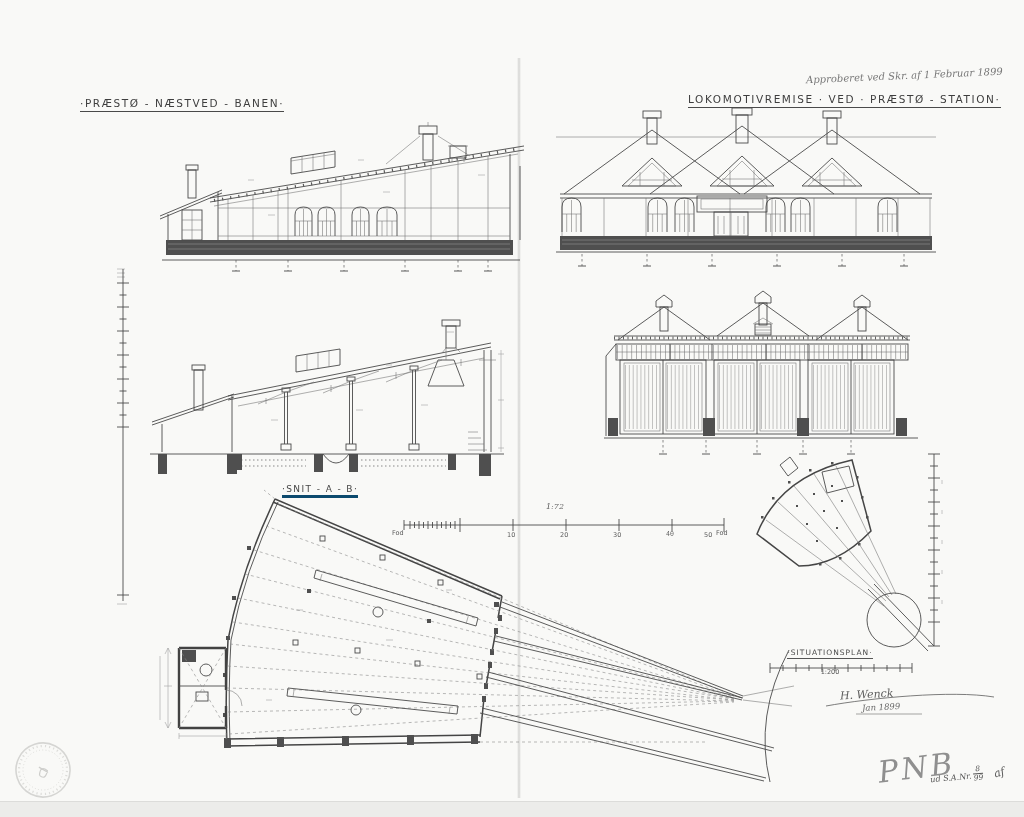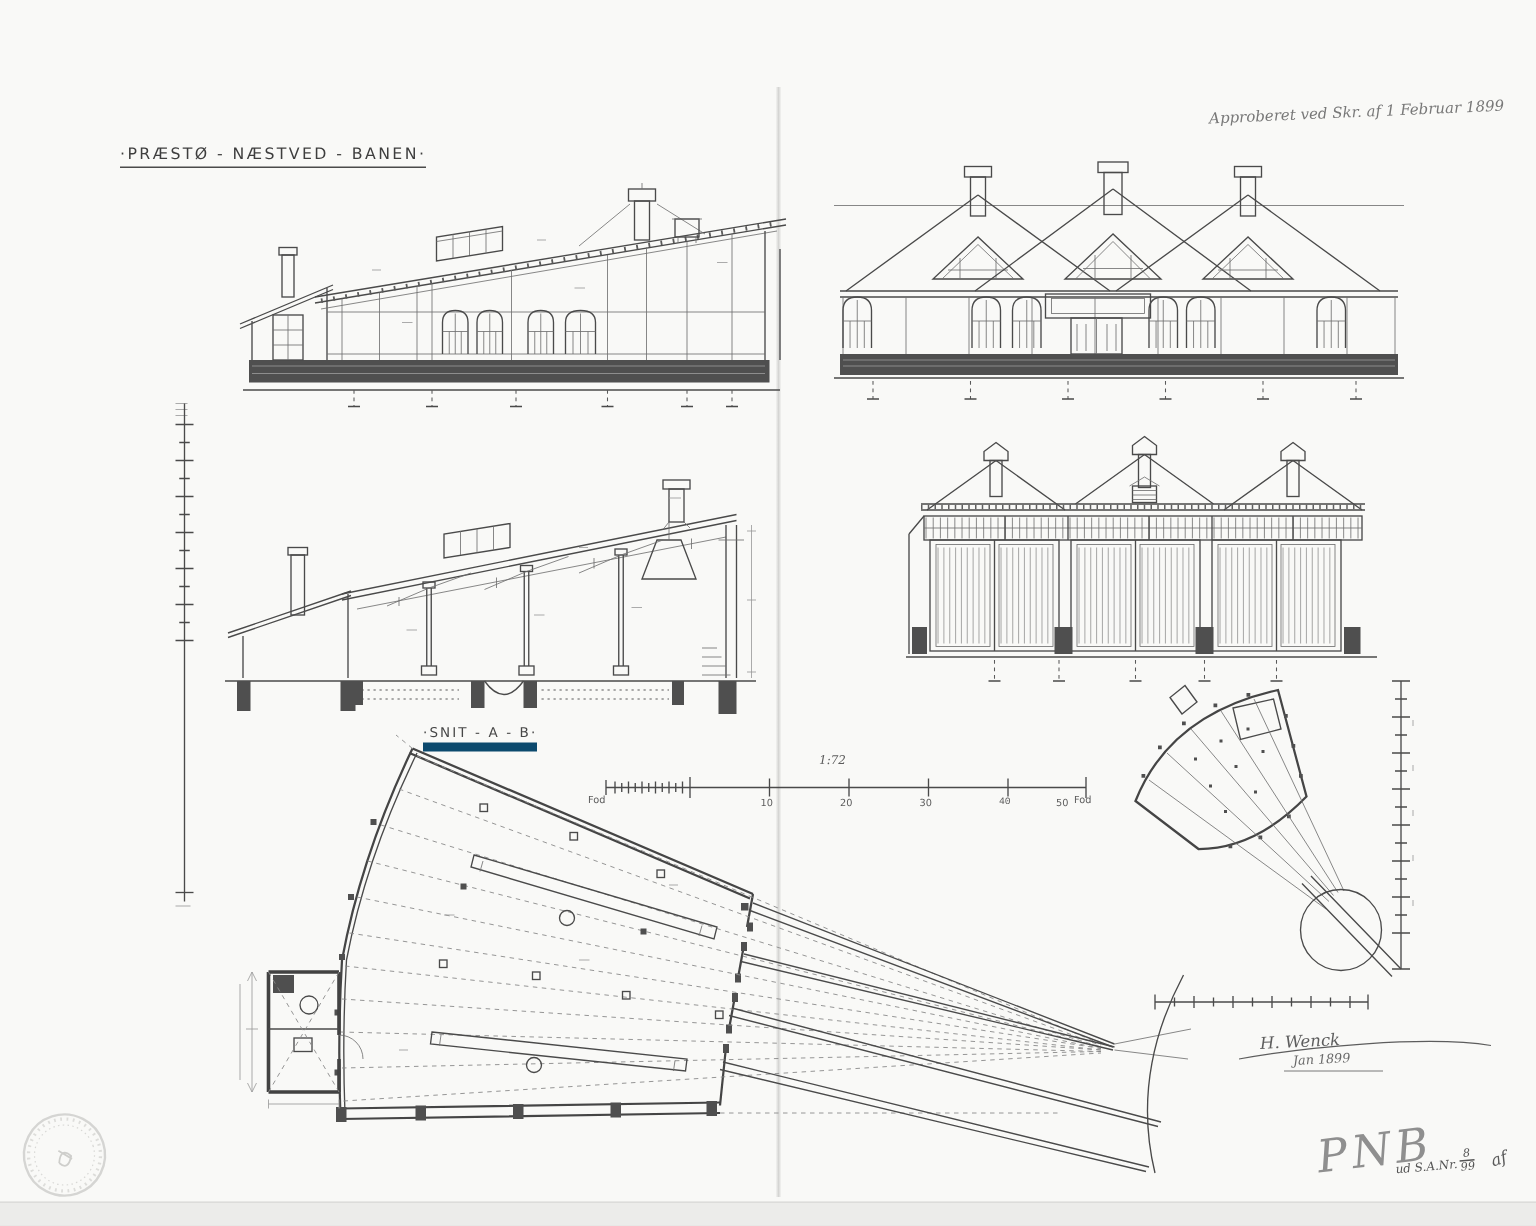--- a/index.html
+++ b/index.html
@@ -12,39 +12,40 @@
   .s2 {stroke:#454545;fill:none;stroke-width:1.5;}
   .s3 {stroke:#424242;fill:none;stroke-width:2.4;}
   .lt {stroke:#6e6e6e;fill:none;stroke-width:0.55;}
   .gy {stroke:#9a9a9a;fill:none;stroke-width:0.55;}
   .dk {fill:#4f4f4f;stroke:none;}
   .dsh{stroke:#5a5a5a;fill:none;stroke-width:0.7;stroke-dasharray:2.5 2.5;}
   .dshg{stroke:#8a8a8a;fill:none;stroke-width:0.6;stroke-dasharray:3 3;}
   
   .title{font-size:10.5px;letter-spacing:1.6px;color:#3e3e3e;border-bottom:1px solid #4a4a4a;
          padding-bottom:2px;white-space:nowrap;}
-  .subtitle{font-size:9px;letter-spacing:1.4px;color:#474747;border-bottom:6px solid #0c4a6e;
+  .subtitle{font-size:9px;letter-spacing:1.4px;color:#474747;border-bottom:3px solid #0c4a6e;
          padding-bottom:1px;white-space:nowrap;}
   .microtitle{font-size:7.5px;letter-spacing:1px;color:#4a4a4a;border-bottom:1px solid #555;
          padding-bottom:1px;white-space:nowrap;}
   .hand{font-family:"DejaVu Serif",serif;font-style:italic;color:#787878;}
   .scale-num{position:absolute;font-size:6.5px;color:#5c5c5c;}
   .fold{background:linear-gradient(90deg,rgba(0,0,0,0) 0%,rgba(120,120,118,0.28) 50%,rgba(0,0,0,0) 100%);}
   .scanedge{background:#ececea;border-top:1px solid #dcdcda;}
 </style>
 </head>
 <body>
 
 <div id="sheet">
 
   <div class="abs fold" style="left:517px;top:58px;width:4px;height:740px;"></div>
 
   <div class="abs scanedge" style="left:0;top:801px;width:1024px;height:16px;"></div>
 
   <div class="abs title" style="left:80px;top:97px;">·PRÆSTØ - NÆSTVED - BANEN·</div>
+  <div class="abs title" style="left:688px;top:93px;">LOKOMOTIVREMISE · VED · PRÆSTØ - STATION·</div>
   <div class="abs hand" style="left:806px;top:70px;font-size:10px;transform:rotate(-2.5deg);white-space:nowrap;">Approberet ved Skr. af 1 Februar 1899</div>
 
   <div class="abs" style="left:158px;top:120px;">
     <svg width="368" height="155" viewBox="0 0 368 155">
       <g>
         <path class="s" d="M4,140 H362"></path>
         <rect class="dk" x="8" y="120" width="347" height="15"></rect>
         <path class="gy" d="M10,124 H352 M10,129 H352"></path>
       </g>
       <g>
@@ -406,20 +407,24 @@
           <rect class="dk" x="89" y="54" width="2" height="2"></rect>
         <rect class="dk" x="64" y="94" width="2" height="2"></rect>
           <rect class="dk" x="84" y="81" width="2" height="2"></rect>
       </g>
       <g>
         <circle class="s" cx="142" cy="174" r="27"></circle>
         <path class="s" d="M116,143 L176,205 M122,138 L182,200"></path>
       </g>
     </svg>
   </div>
+  <div class="abs" style="left:770px;top:640px;width:120px;text-align:center;">
+    <span class="microtitle">·SITUATIONSPLAN·</span><br>
+    <span style="font-size:6.5px;color:#555;">1:200</span>
+  </div>
   <div class="abs" style="left:766px;top:660px;">
     <svg width="150" height="16" viewBox="0 0 150 16">
       <path class="s" d="M4,8 H146"></path>
       <path class="s" d="M4,3 V13 M17,5 V11 M30,4 V12 M43,5 V11 M56,4 V12 M69,5 V11 M82,4 V12 M95,5 V11 M108,4 V12 M121,5 V11 M134,4 V12 M146,3 V13"></path>
     </svg>
   </div>
 
   <div class="abs" style="left:924px;top:450px;">
     <svg width="26" height="200" viewBox="0 0 26 200">
       <path class="s" d="M10,4 V196"></path>

